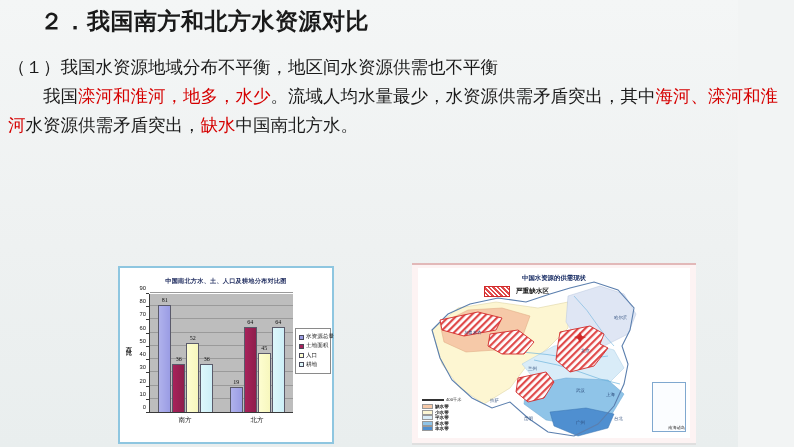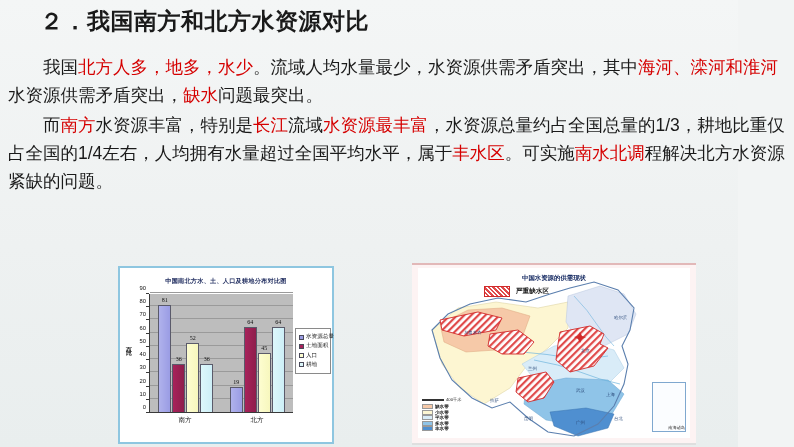--- a/index.html
+++ b/index.html
@@ -238,22 +238,22 @@
   }
 </style>
 </head>
 <body>
 
 <div class="slide">
 
   <div class="heading">２．我国南方和北方水资源对比</div>
 
   <div class="body-block">
-      <div class="para indent"><span>我国</span><span class="hl">北方人多，地多，水少</span><span>。流域人均水量最少，水资源供需矛盾突出，其中</span><span class="hl">海河、滦河和淮河</span><span>水资源供需矛盾突出，</span><span class="hl">缺水</span><span>问题最突出。</span></div>
-      <div class="para indent"><span>而</span><span class="hl">南方</span><span>水资源丰富，特别是</span><span class="hl">长江</span><span>流域</span><span class="hl">水资源最丰富</span><span>，水资源总量约占全国总量的1/3，耕地比重仅占全国的1/4左右，人均拥有水量超过全国平均水平，属于</span><span class="hl">丰水区</span><span>。可实施</span><span class="hl">南水北调</span><span>程解决北方水资源紧缺的问题。</span></div>
+      <div class="para"><span>（１）我国水资源地域分布不平衡，地区间水资源供需也不平衡</span></div>
+      <div class="para indent"><span>我国</span><span class="hl">滦河和淮河，地多，水少</span><span>。流域人均水量最少，水资源供需矛盾突出，其中</span><span class="hl">海河、滦河和淮河</span><span>水资源供需矛盾突出，</span><span class="hl">缺水</span><span>中国南北方水。</span></div>
     </div>
 
   <div class="figs">
 
     <div class="chart-card">
       <div class="chart-title">中国南北方水、土、人口及耕地分布对比图</div>
       <div class="chart-area">
         <div class="ylabel">百分比</div>
         <div class="plot-wrap">
           <div class="plot">

